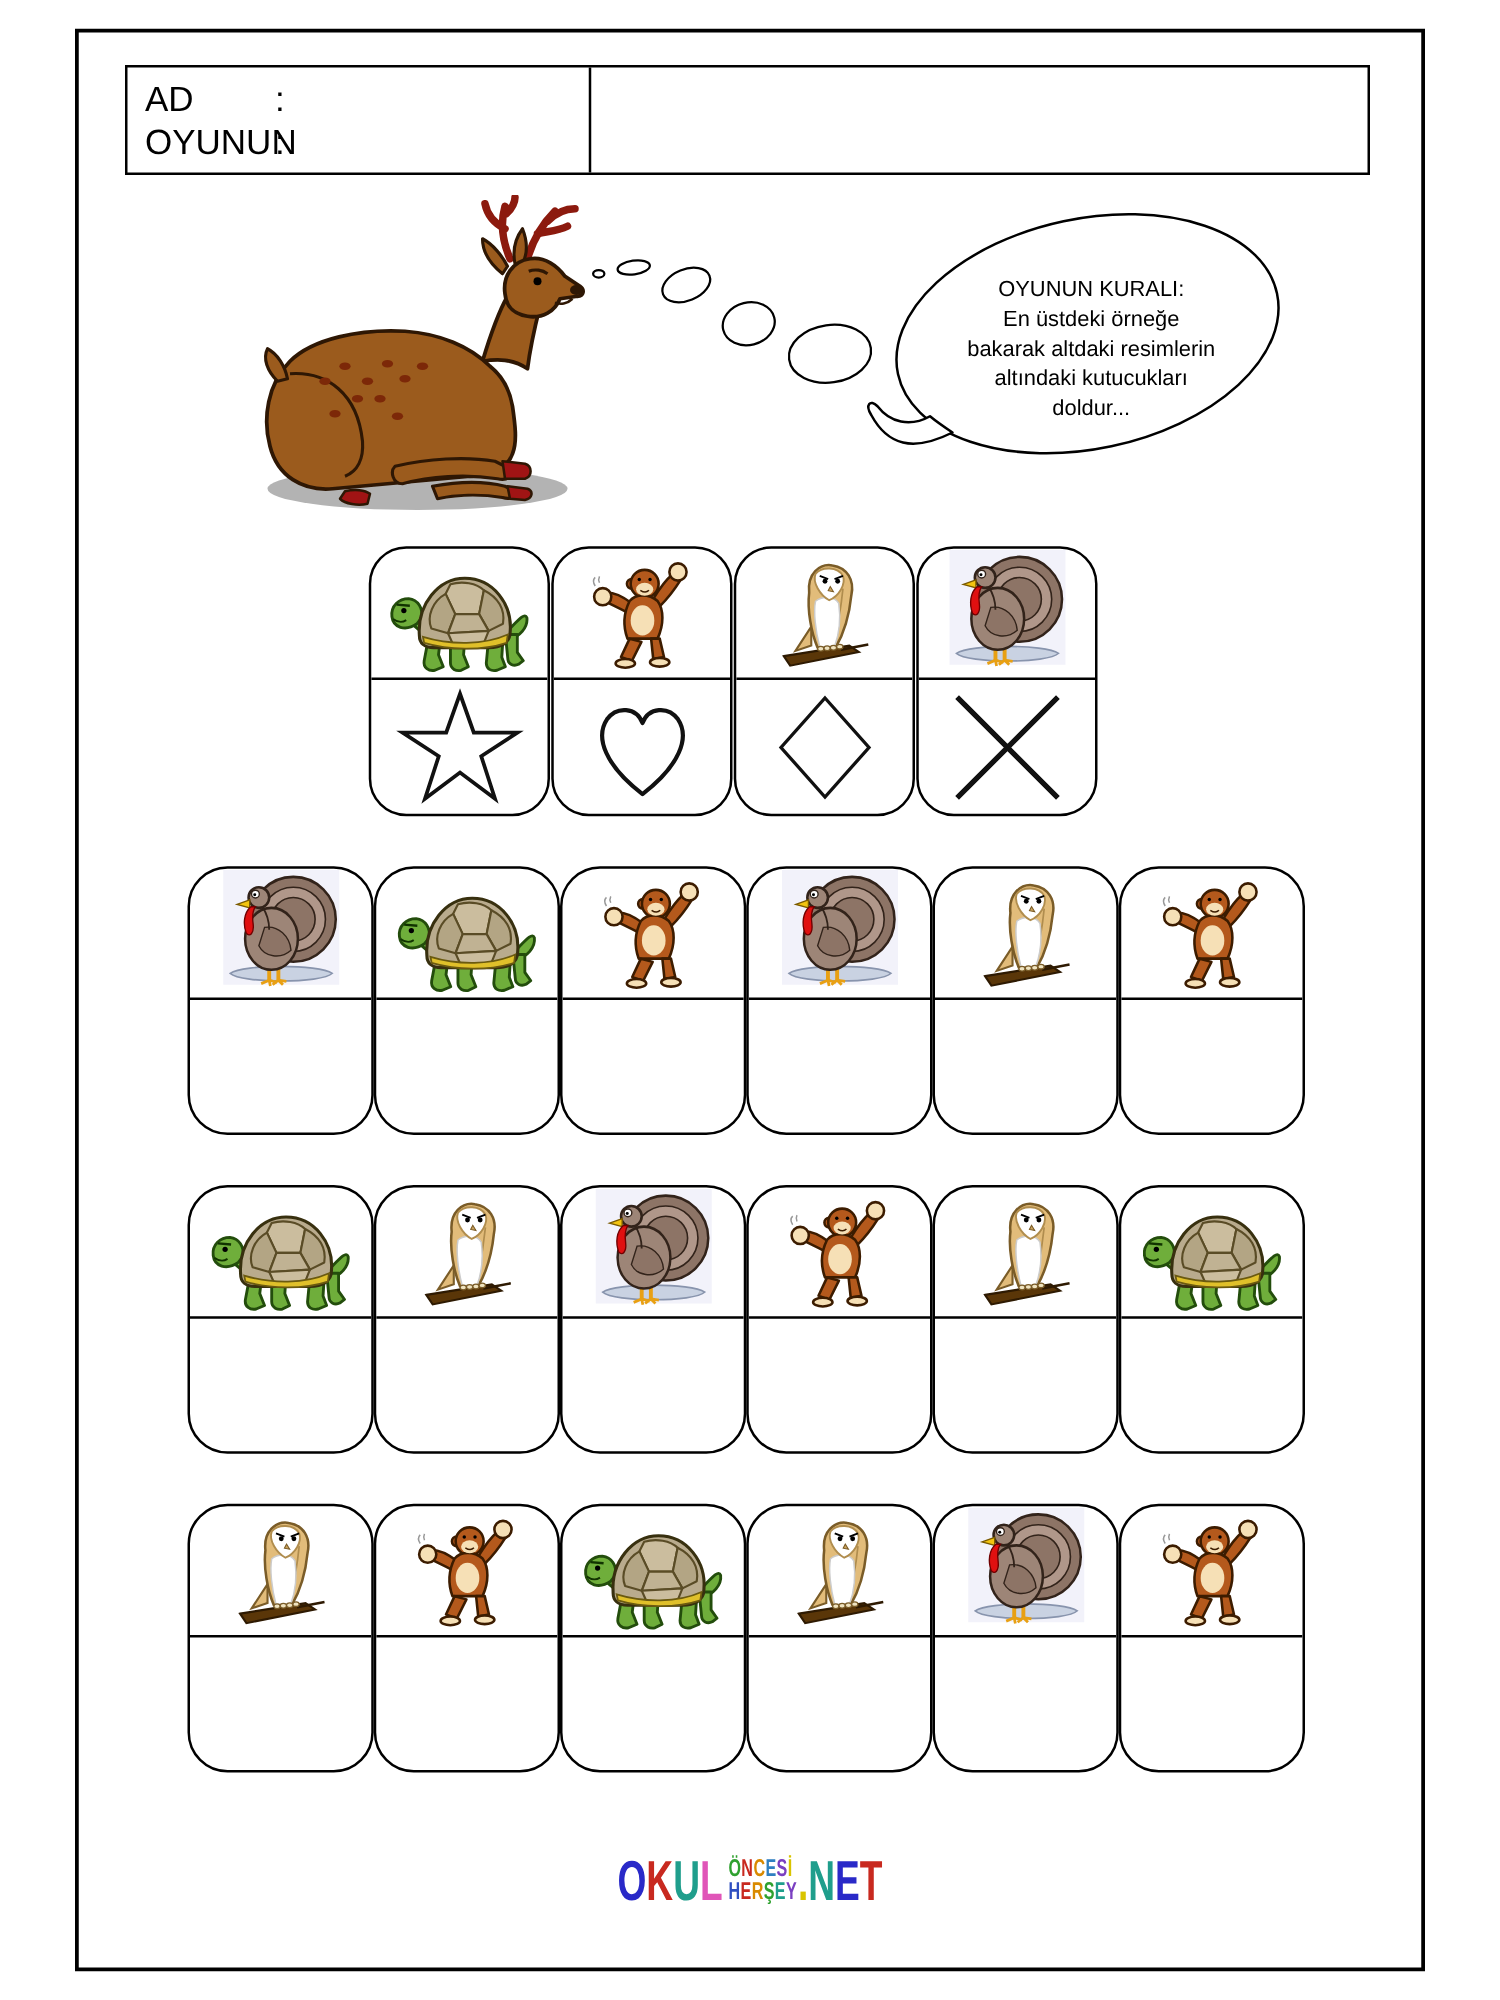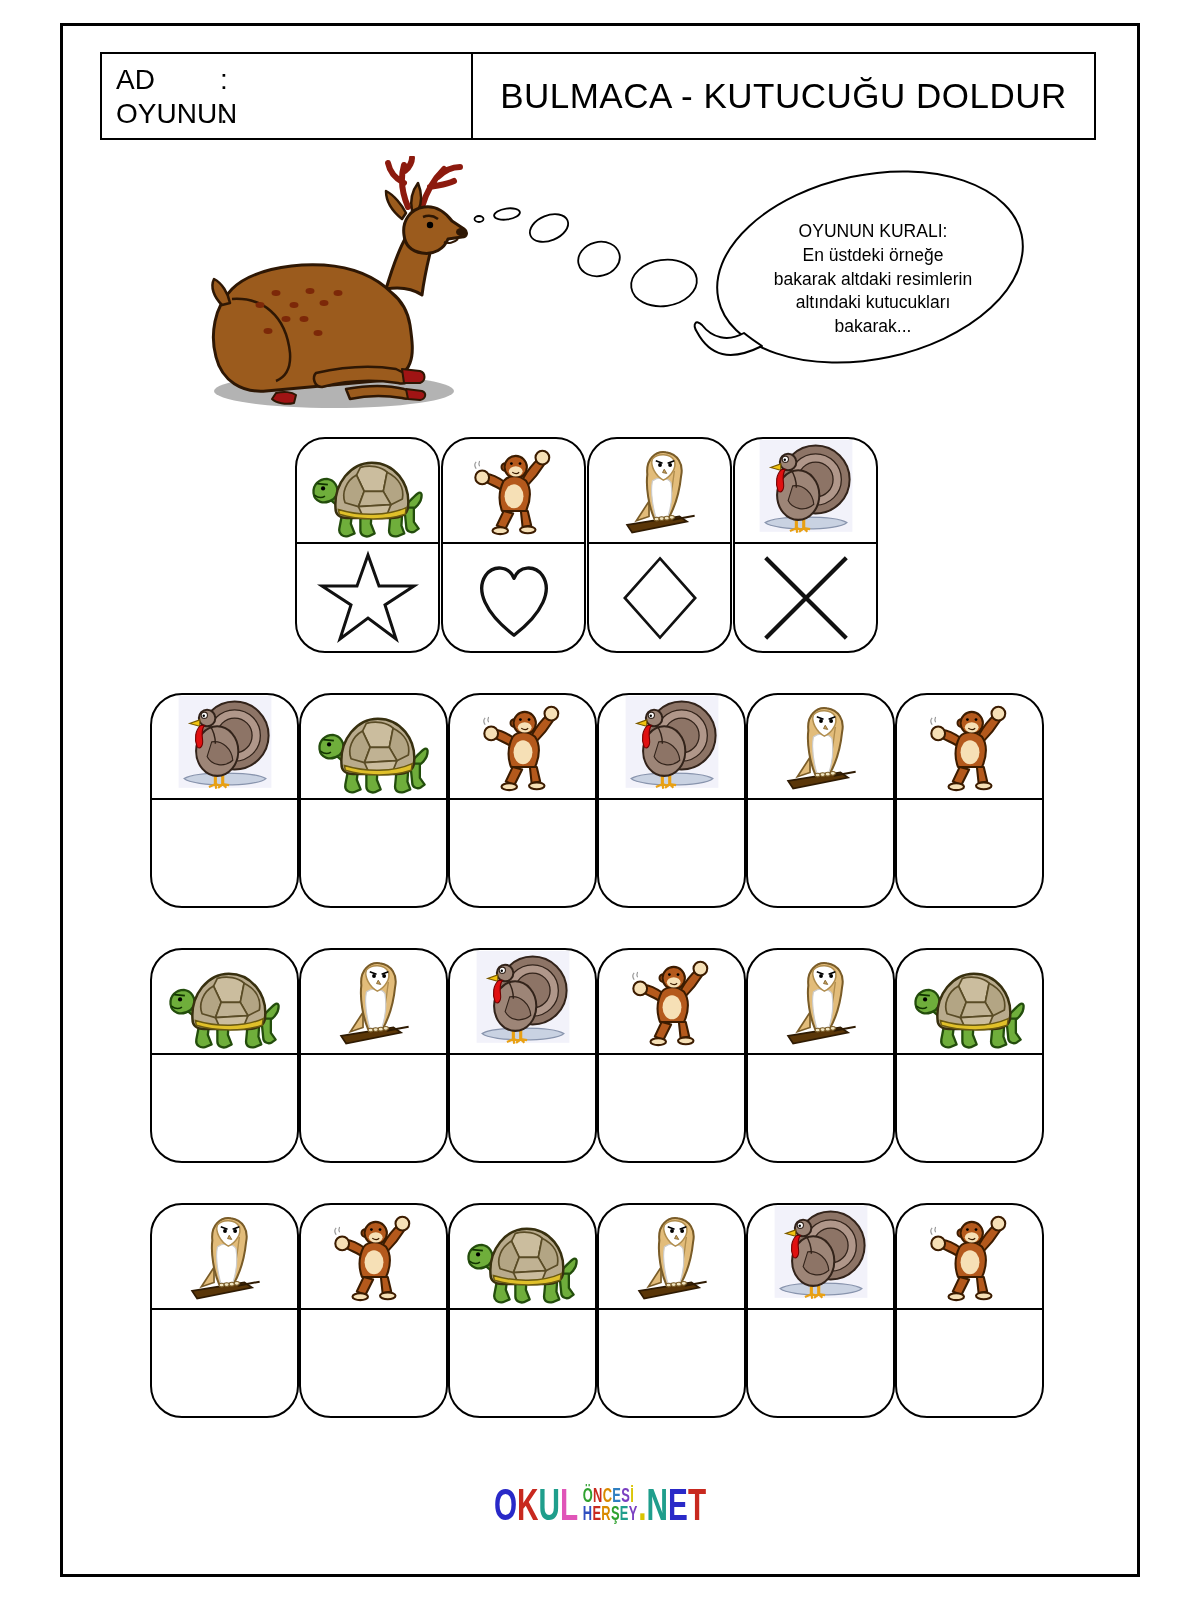--- a/index.html
+++ b/index.html
@@ -164,21 +164,20 @@
   <div class="header-left">
     <div class="nrow">
       <span class="lab">AD</span>
       <span>:</span>
     </div>
     <div class="nrow">
       <span class="lab">OYUNUN</span>
       <span>:</span>
     </div>
   </div>
-  <div class="header-right">BULMACA - KUTUCUĞU DOLDUR</div>
 </div>
 
 <svg class="deer-svg" viewBox="0 0 280 260">
   <ellipse cx="138" cy="234" rx="120" ry="17" fill="#b3b3b3"></ellipse>
   <g stroke="#2e1704" stroke-linejoin="round">
     <path d="M242,20 C248,14 256,10 264,10 M234,30 C242,28 250,28 258,24 M226,50 C230,36 238,22 248,12" stroke="#8c1a0e" stroke-width="6" fill="none" stroke-linecap="round"></path>
     <path d="M209,14 C214,10 216,4 216,1 M208,26 C200,22 194,16 192,6 M212,50 C206,36 204,22 208,8" stroke="#8c1a0e" stroke-width="6" fill="none" stroke-linecap="round"></path>
     <path d="M206,62 C196,54 190,44 190,34 C198,38 206,48 210,56 Z" fill="#9b5b1d" stroke-width="2.5"></path>
     <path d="M216,54 C214,44 216,34 222,26 C226,36 226,46 222,54 Z" fill="#9b5b1d" stroke-width="2.5"></path>
     <path d="M190,132 C196,112 202,94 210,80 L236,88 C232,104 228,122 226,138 C214,130 202,130 190,132 Z" fill="#9b5b1d" stroke-width="3"></path>
@@ -219,21 +218,21 @@
     <ellipse cx="234" cy="133" rx="33" ry="23" transform="rotate(-8 234 133)"></ellipse>
   </g>
   <ellipse cx="440" cy="117" rx="155" ry="92" transform="rotate(-12 440 117)" fill="#fff" stroke="#000" stroke-width="2"></ellipse>
   <path d="M332,196 C300,212 280,206 267,182 C262,174 266,169 272,175 C282,188 298,192 314,183 C320,188 326,192 332,196 Z" fill="#fff" stroke="#000" stroke-width="2" stroke-linejoin="round"></path>
 </svg>
 <div class="bubble-text">
   <div>OYUNUN KURALI:</div>
   <div>En üstdeki örneğe</div>
   <div>bakarak altdaki resimlerin</div>
   <div>altındaki kutucukları</div>
-  <div>bakarak...</div>
+  <div>doldur...</div>
 </div>
 
 <div class="key-grid">
     <div class="card">
       <div class="cell img-cell">
         <svg class="pic animal-turtle">
           <use href="#sym-turtle"></use>
         </svg>
       </div>
       <div class="cell bottom-cell">

